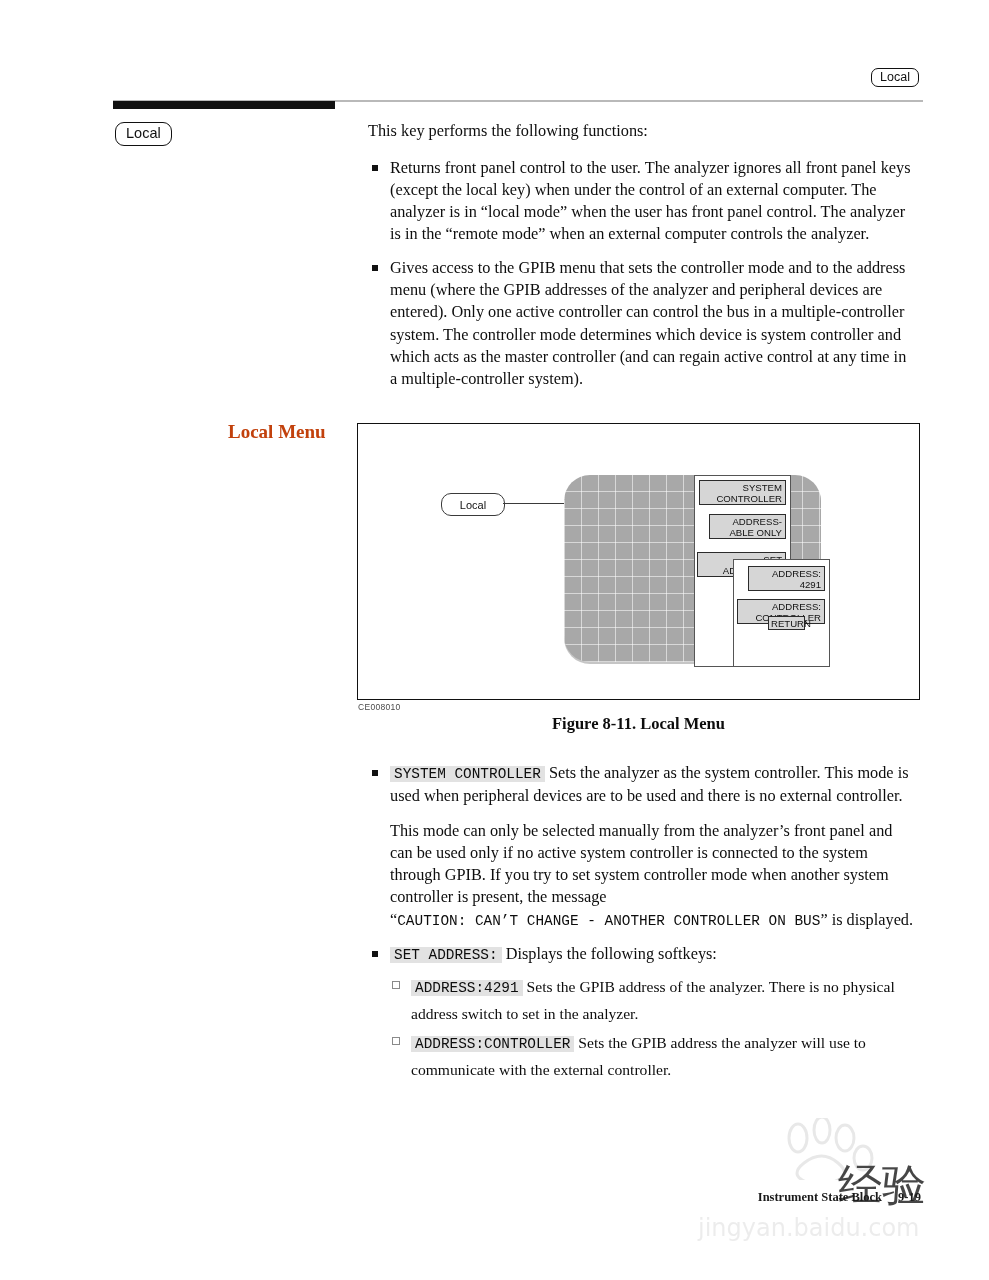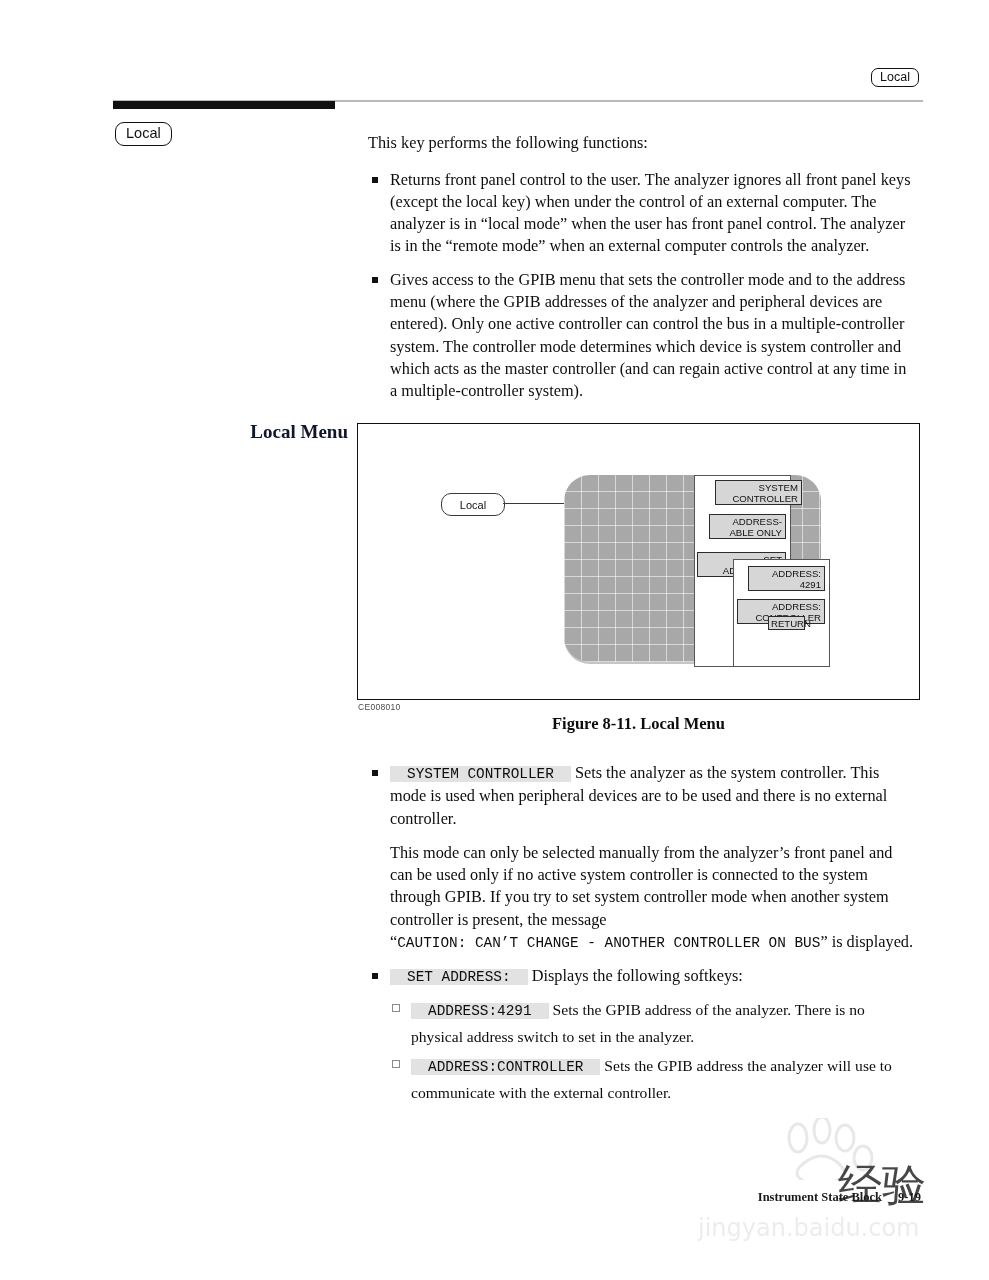--- a/index.html
+++ b/index.html
@@ -58,39 +58,39 @@
     font-size: 14.5px;
     line-height: 17px;
     color: #111;
     background: #fff;
     white-space: nowrap;
   }
   #section-heading {
     position: absolute;
     left: 228px; top: 420px;
     width: 120px;
-    text-align: right;
+    text-align: left;
     font-family: "Liberation Serif", serif;
     font-weight: bold;
     font-size: 19px;
     line-height: 23px;
-    color: #0f172a;
+    color: #c2410c;
     white-space: nowrap;
   }
 
   
   #col {
     position: absolute;
     left: 368px; top: 120px;
     width: 548px;
   }
   .lead {
     font-size: 16.3px;
     line-height: 22.5px;
-    margin: 12px 0 14px 0;
+    margin: 0 0 14px 0;
   }
   ul.blist {
     list-style: none;
     margin: 2px;
     padding: 0;
   }
   ul.blist > li {
     position: relative;
     padding-left: 20px;
     margin-bottom: 11px;
@@ -130,21 +130,21 @@
     border: 1.2px solid #ararar;
     border: 1.2px solid #8a8a8a;
     background: #fff;
   }
 
   
   .sk {
     font-family: "Liberation Mono", monospace;
     font-size: 14.4px;
     background: #e2e2e2;
-    padding: 0 17px;
+    padding: 0 4px;
     white-space: nowrap;
     letter-spacing: 0px;
   }
   .sk-plain {
     font-family: "Liberation Mono", monospace;
     font-size: 14.4px;
     white-space: nowrap;
   }
 
   
@@ -346,21 +346,21 @@
 
 <div id="figure-box">
 
   <div id="callout-local">Local</div>
   <div id="callout-line"></div>
   <div id="callout-arrow"></div>
 
   <div id="screen"></div>
 
   <div class="panel" id="panel-main">
-    <div class="skbox two" style="left:20px; top:4px; width:87px;">
+    <div class="skbox two" style="left:4px; top:4px; width:87px;">
       <div>SYSTEM</div>
       <div>CONTROLLER</div>
     </div>
     <div class="skbox two" style="left:14px; top:38px; width:77px;">
       <div>ADDRESS-</div>
       <div>ABLE ONLY</div>
     </div>
     <div class="skbox two" style="left:2px; top:76px; width:89px;">
       <div>SET</div>
       <div>ADDRESSES</div>

